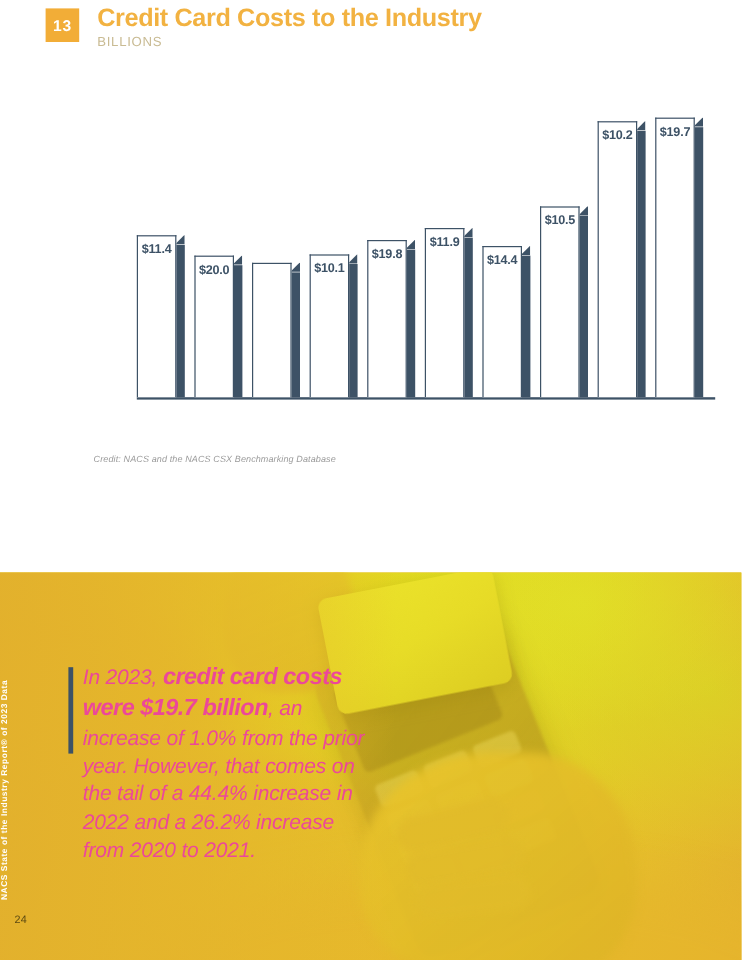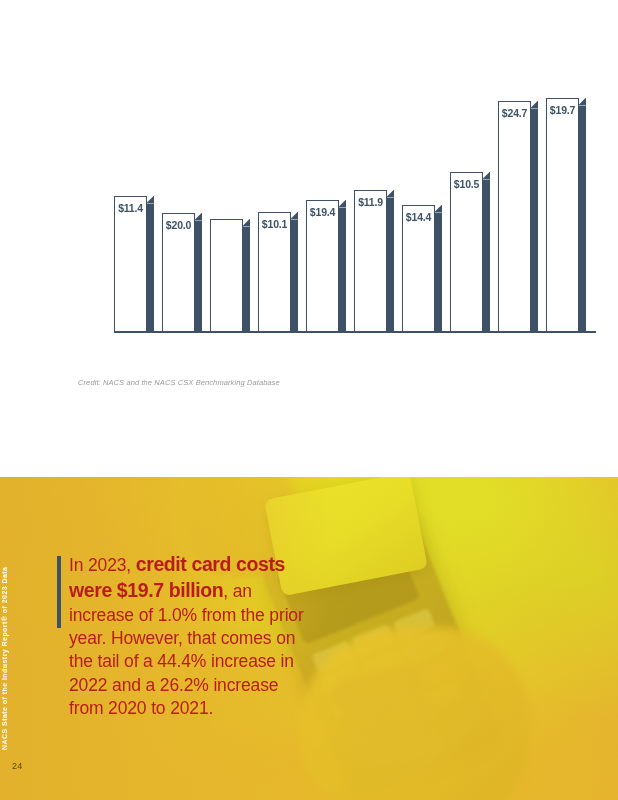--- a/index.html
+++ b/index.html
@@ -321,22 +321,23 @@
     left: 0;
     top: 4px;
     width: 4px;
     height: 72px;
     background: #3d5266;
   }
   #callout-text {
     margin-left: 12px;
     font-size: 17.5px;
     line-height: 1.33;
-    color: #b91c1c;
+    color: #ec4899;
     letter-spacing: -0.15px;
+    font-style: italic;
   }
   #callout-text .strong {
     font-weight: bold;
     font-size: 19.5px;
     letter-spacing: -0.4px;
   }
 
   
   #spine {
     position: absolute;
@@ -364,20 +365,27 @@
     font-size: 9px;
     color: #5d4a12;
     letter-spacing: 0.3px;
   }
 </style>
 </head>
 <body>
 
 <div id="page-top">
 
+  <div id="header">
+    <div id="badge">13</div>
+    <div id="title-block">
+      <div id="page-title">Credit Card Costs to the Industry</div>
+      <div id="page-subtitle">BILLIONS</div>
+    </div>
+  </div>
 
   <div id="chart">
     <div id="plot">
       <div id="axis-line"></div>
 
     <div class="bar-group" style="left: 36px;">
           <div class="bar-wrap" style="height: 159px;">
             <div class="bar-side" style="height: 127px;"></div>
             <div class="bar-cap" style="bottom: 127px;"></div>
             <div class="bar-face" style="height: 135px;"></div>
@@ -410,21 +418,21 @@
             <div class="bar-face" style="height: 119px;"></div>
             <div class="bar-value" style="bottom: 101px;">$10.1</div>
           </div>
           <div class="bar-label">2017</div>
         </div>
         <div class="bar-group" style="left: 228px;">
           <div class="bar-wrap" style="height: 131px;">
             <div class="bar-side" style="height: 123px;"></div>
             <div class="bar-cap" style="bottom: 123px;"></div>
             <div class="bar-face" style="height: 131px;"></div>
-            <div class="bar-value" style="bottom: 113px;">$19.4</div>
+            <div class="bar-value" style="bottom: 113px;">$19.8</div>
           </div>
           <div class="bar-label">2018</div>
         </div>
         <div class="bar-group" style="left: 276px;">
           <div class="bar-wrap" style="height: 169px;">
             <div class="bar-side" style="height: 133px;"></div>
             <div class="bar-cap" style="bottom: 133px;"></div>
             <div class="bar-face" style="height: 141px;"></div>
             <div class="bar-value" style="bottom: 123px;">$11.9</div>
           </div>
@@ -446,21 +454,21 @@
             <div class="bar-face" style="height: 159px;"></div>
             <div class="bar-value" style="bottom: 141px;">$10.5</div>
           </div>
           <div class="bar-label">2021</div>
         </div>
         <div class="bar-group" style="left: 420px;">
           <div class="bar-wrap" style="height: 230px;">
             <div class="bar-side" style="height: 222px;"></div>
             <div class="bar-cap" style="bottom: 222px;"></div>
             <div class="bar-face" style="height: 230px;"></div>
-            <div class="bar-value" style="bottom: 212px;">$24.7</div>
+            <div class="bar-value" style="bottom: 212px;">$10.2</div>
           </div>
           <div class="bar-label">2022</div>
         </div>
         <div class="bar-group" style="left: 468px;">
           <div class="bar-wrap" style="height: 233px;">
             <div class="bar-side" style="height: 225px;"></div>
             <div class="bar-cap" style="bottom: 225px;"></div>
             <div class="bar-face" style="height: 233px;"></div>
             <div class="bar-value" style="bottom: 215px;">$19.7</div>
           </div>

